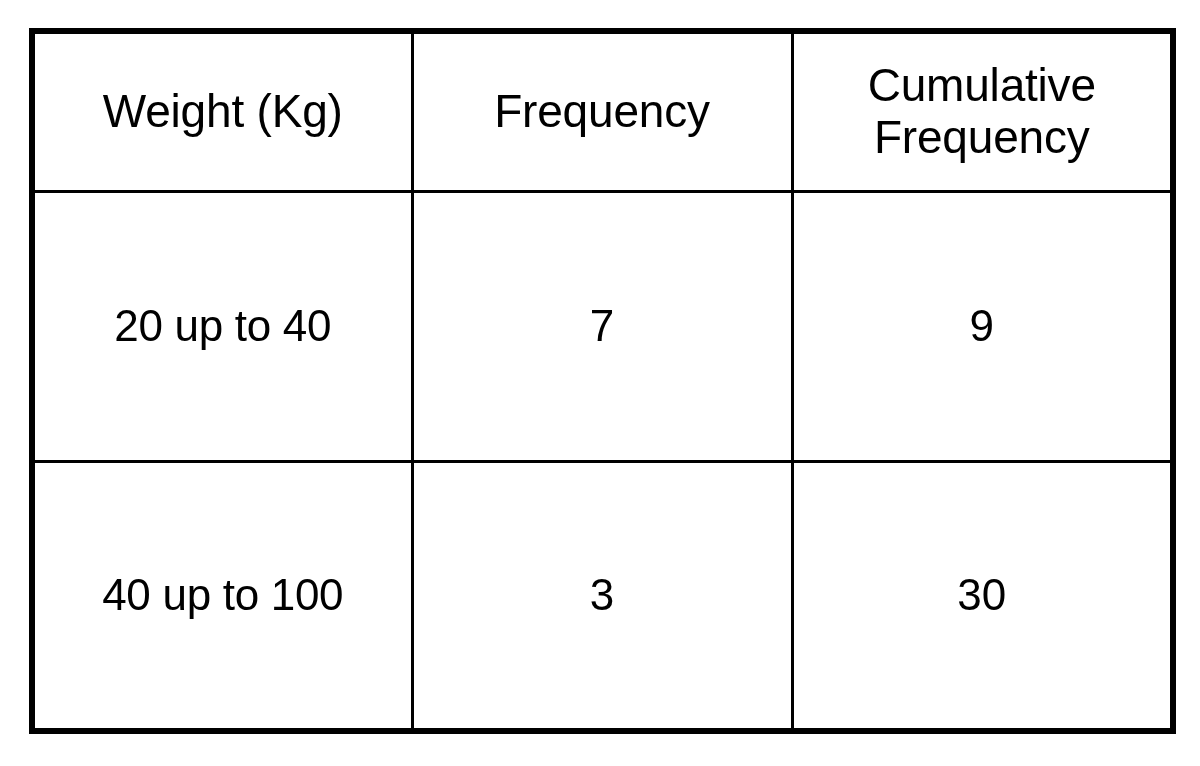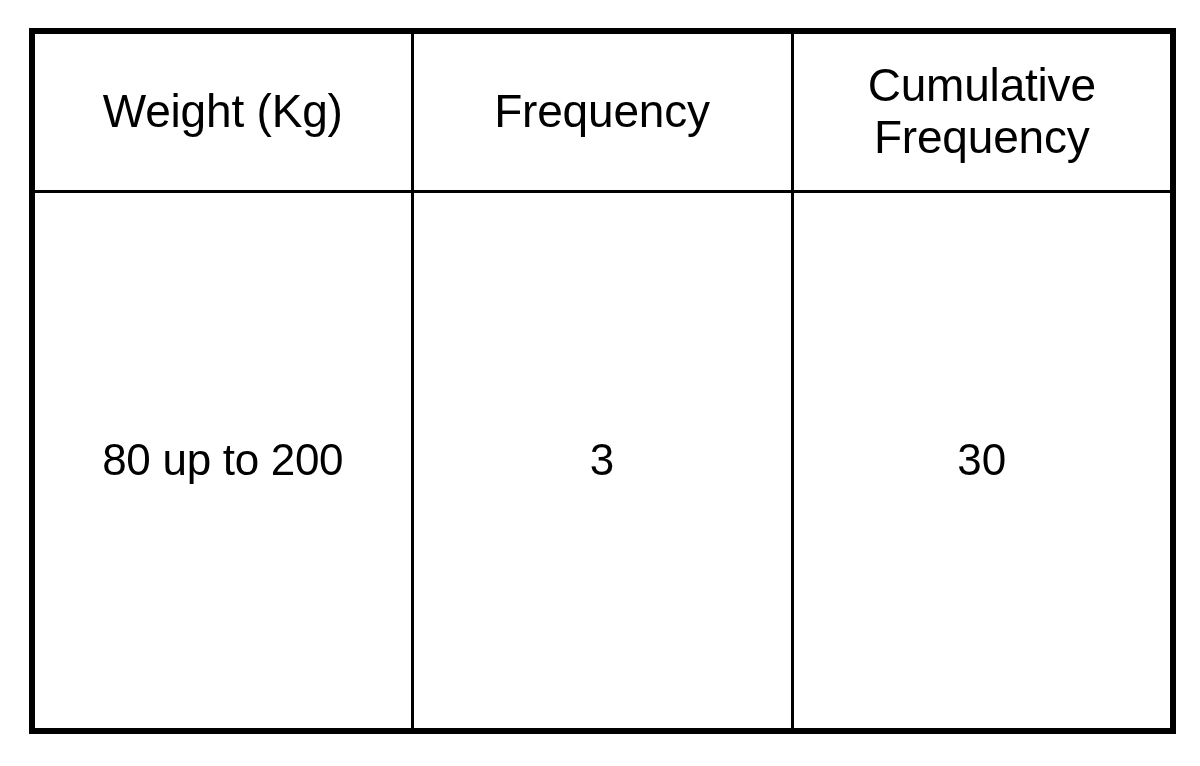--- a/index.html
+++ b/index.html
@@ -95,20 +95,25 @@
         </th>
         <th>
           <span class="hdr-text">Cumulative
 Frequency</span>
         </th>
       </tr>
     </thead>
 
     <tbody>
       <tr>
-        <td class="cell-weight">80 up to 200</td>
+        <td class="cell-weight">20 up to 40</td>
+        <td class="cell-num">7</td>
+        <td class="cell-num">9</td>
+      </tr>
+      <tr>
+        <td class="cell-weight">40 up to 100</td>
         <td class="cell-num">3</td>
         <td class="cell-num">30</td>
       </tr>
     </tbody>
   </table>
 
 </div>
 
 </body></html>

